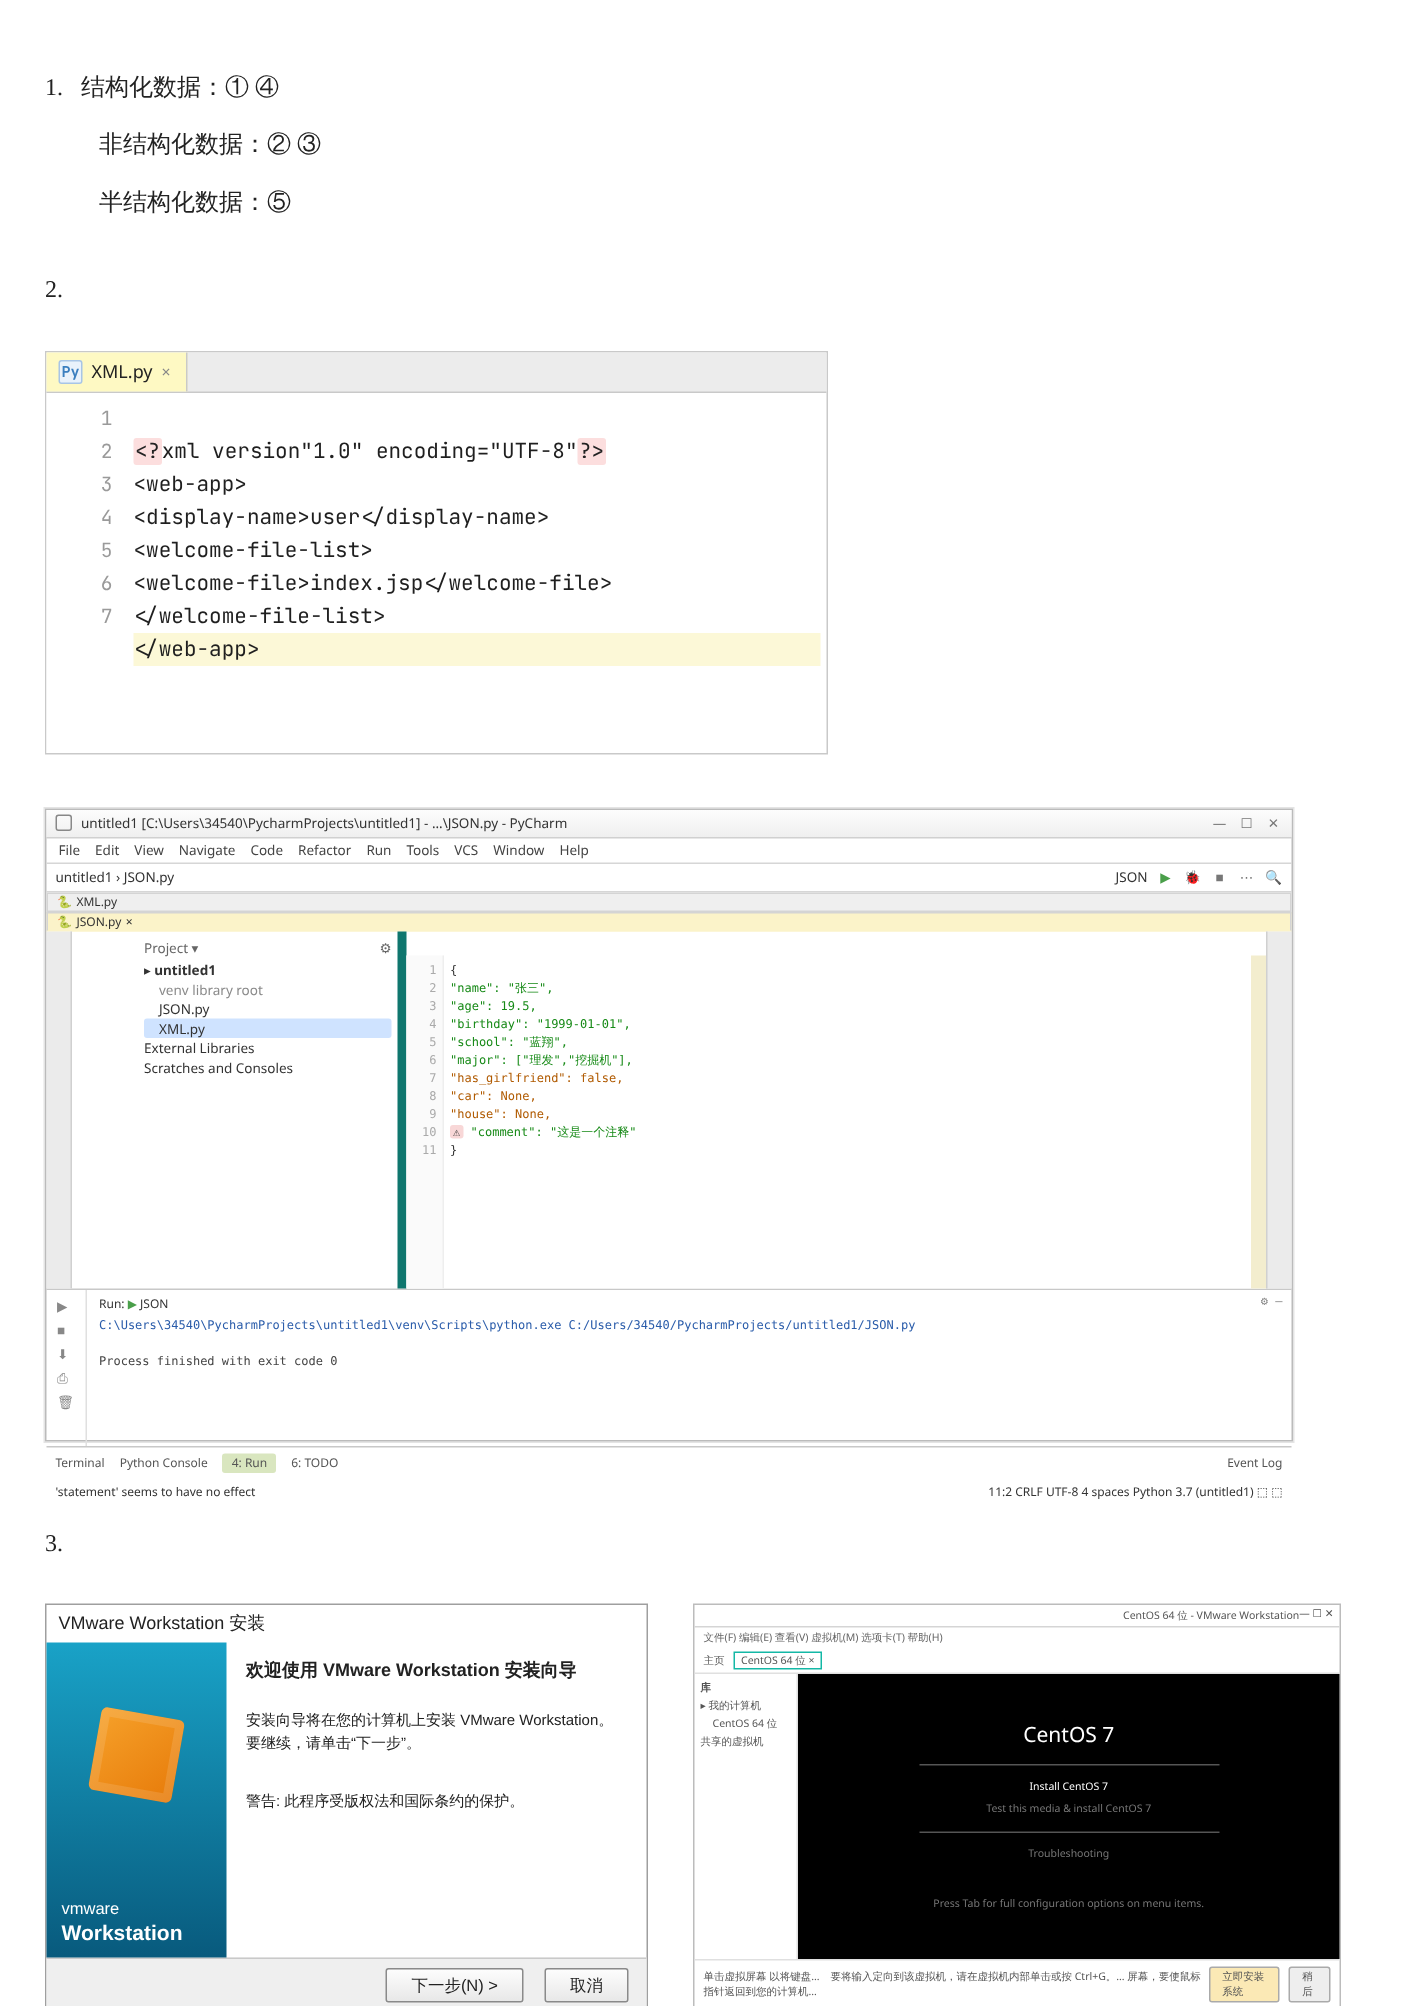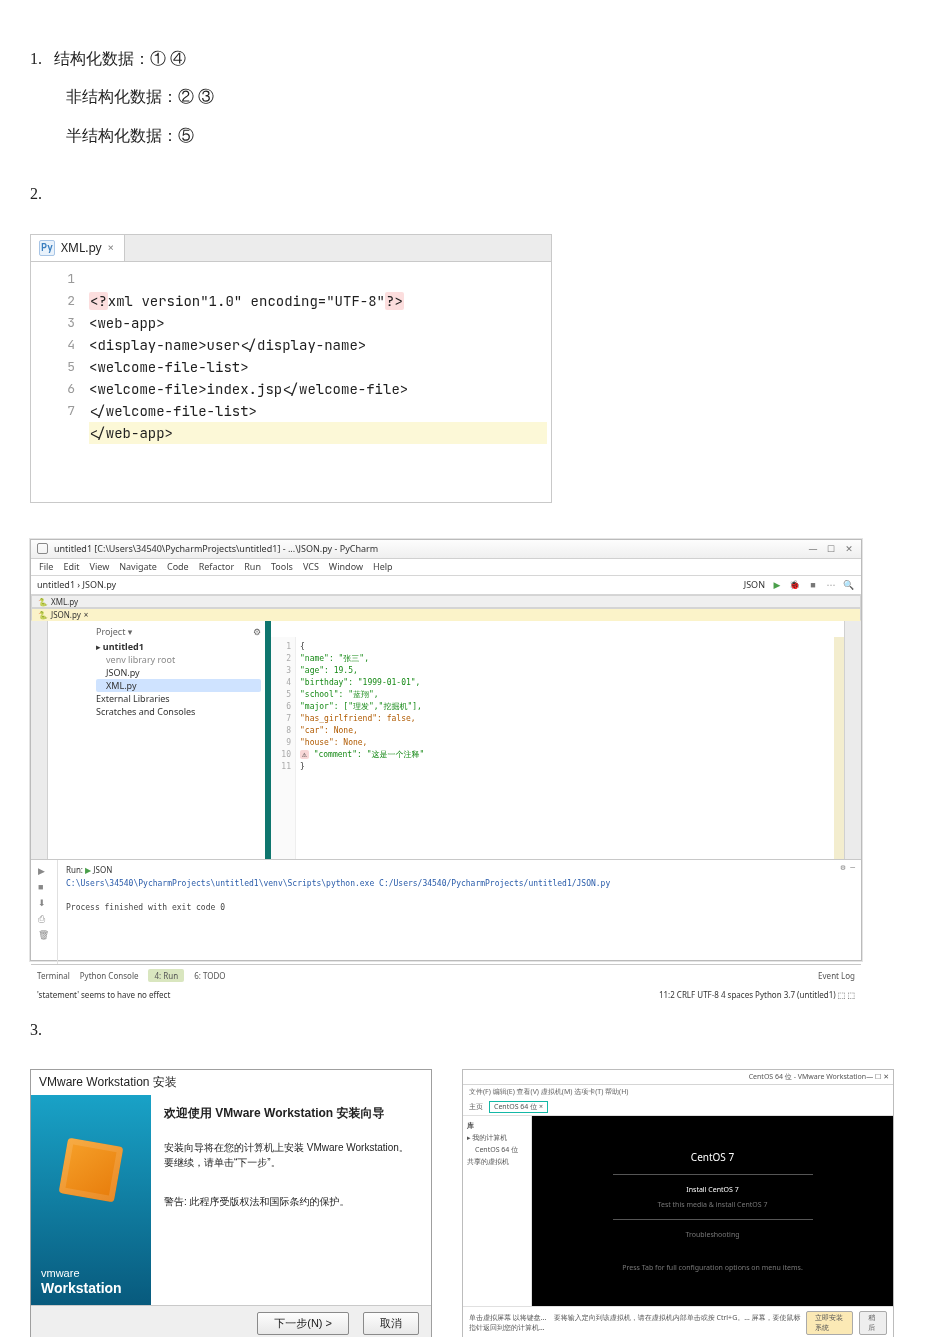--- a/index.html
+++ b/index.html
@@ -27,21 +27,21 @@
     background: #fff;
   }
   .codewin .tabbar {
     background: #ececec;
     border-bottom: 1px solid #c9c9c9;
     display: flex;
     align-items: center;
     height: 26px;
   }
   .codewin .tab {
-    background: #ffffff;
+    background: #fef9c3;
     border-right: 1px solid #c9c9c9;
     padding: 2px 10px 2px 8px;
     display: flex;
     align-items: center;
     gap: 6px;
     height: 100%;
     box-sizing: border-box;
   }
   .tab .py-icon { width:14px;height:14px;display:inline-flex;align-items:center;justify-content:center;color:#3b7fbf;font-size:10px;font-weight:bold;border:1px solid #a8c5e6;border-radius:2px;background:#e9f2fb; }
   .tab .tabname { font-family: system-ui, sans-serif; font-size: 12px; }
@@ -153,21 +153,21 @@
   .vmconsole .vcmenu { padding:2px 6px; color:#666;}
   .vmconsole .vctabs { padding:2px 6px; display:flex; gap:6px; align-items:center; border-bottom:1px solid #e0e0e0;}
   .vmconsole .vcbody { display:flex; height:190px;}
   .vcside { width:60px; border-right:1px solid #e0e0e0; padding:4px;}
   .vcside .itm { color:#555; line-height:12px;}
   .vcscreen {
     flex:1; background:#000; color:#ddd; display:flex; flex-direction:column;
     align-items:center; justify-content:center; gap:6px; font-size:7px; text-align:center;
     padding:10px;
   }
-  .vcscreen .t1 { color:#fff; font-size:10px;}
+  .vcscreen .t1 { color:#fff; font-size:14px;}
   .vcscreen .line { width:200px; border-top:1px solid #555; margin:4px 0;}
   .vcscreen .muted { color:#777;}
   .vmconsole .vcfoot { padding:4px 6px; display:flex; justify-content:space-between; align-items:center; border-top:1px solid #e0e0e0;}
   .vcfoot .btns { display:flex; gap:6px;}
   .vcfoot .btn { border:1px solid #aaa; background:#fbe9b5; padding:1px 8px; font-size:7px; border-radius:2px; cursor:pointer;}
   .vcfoot .btn.gr { background:#eee;}
 </style>
 </head>
 <body>
 

